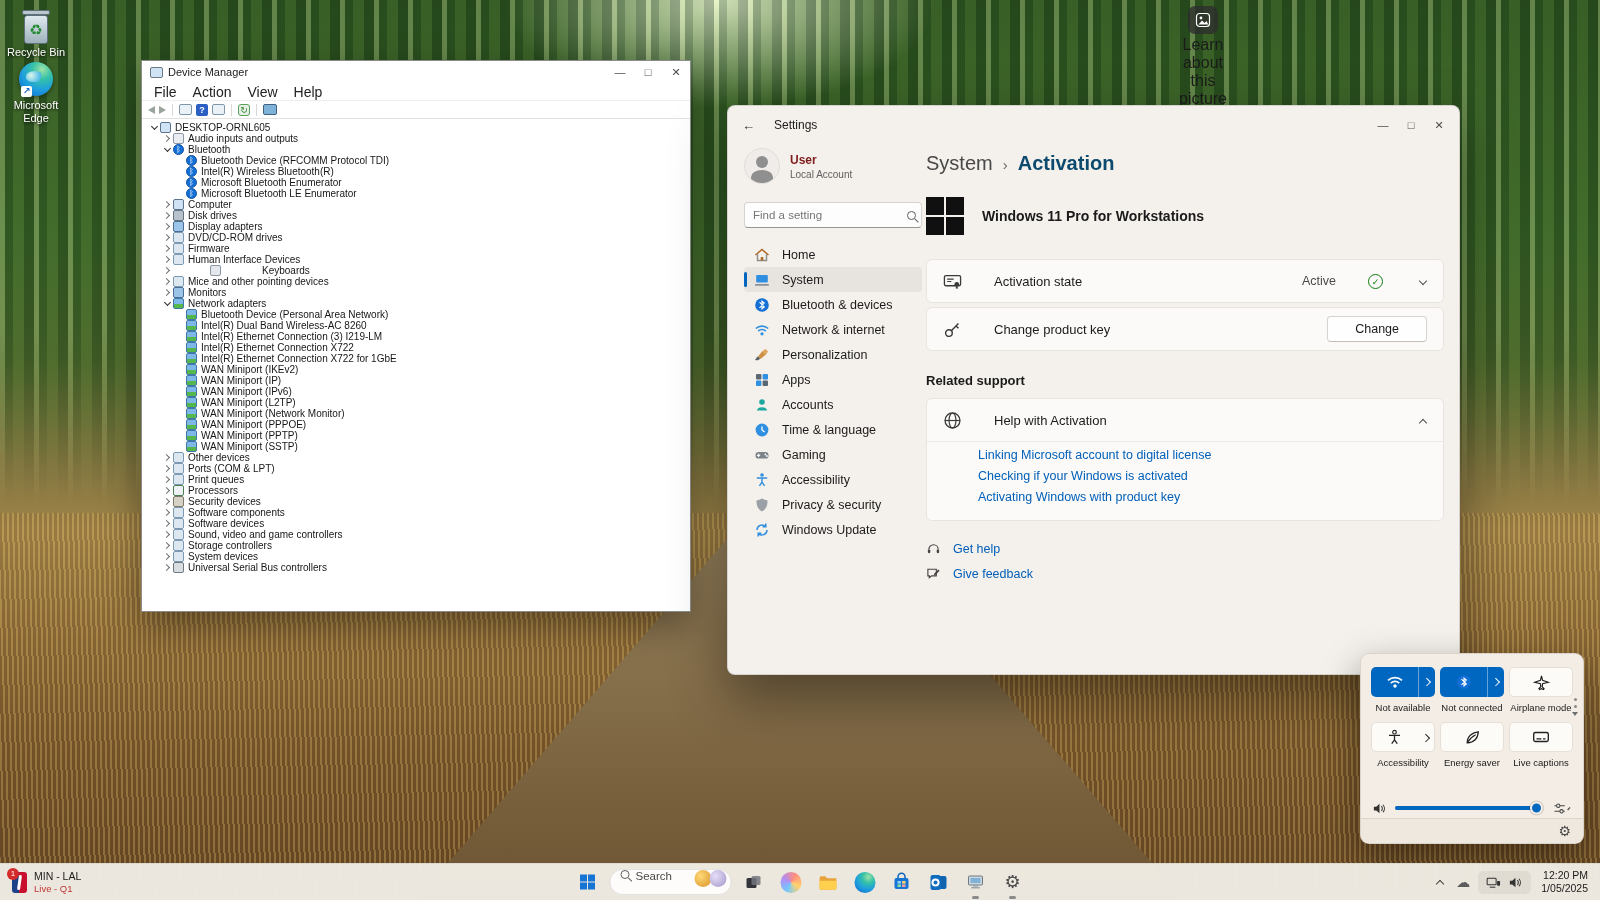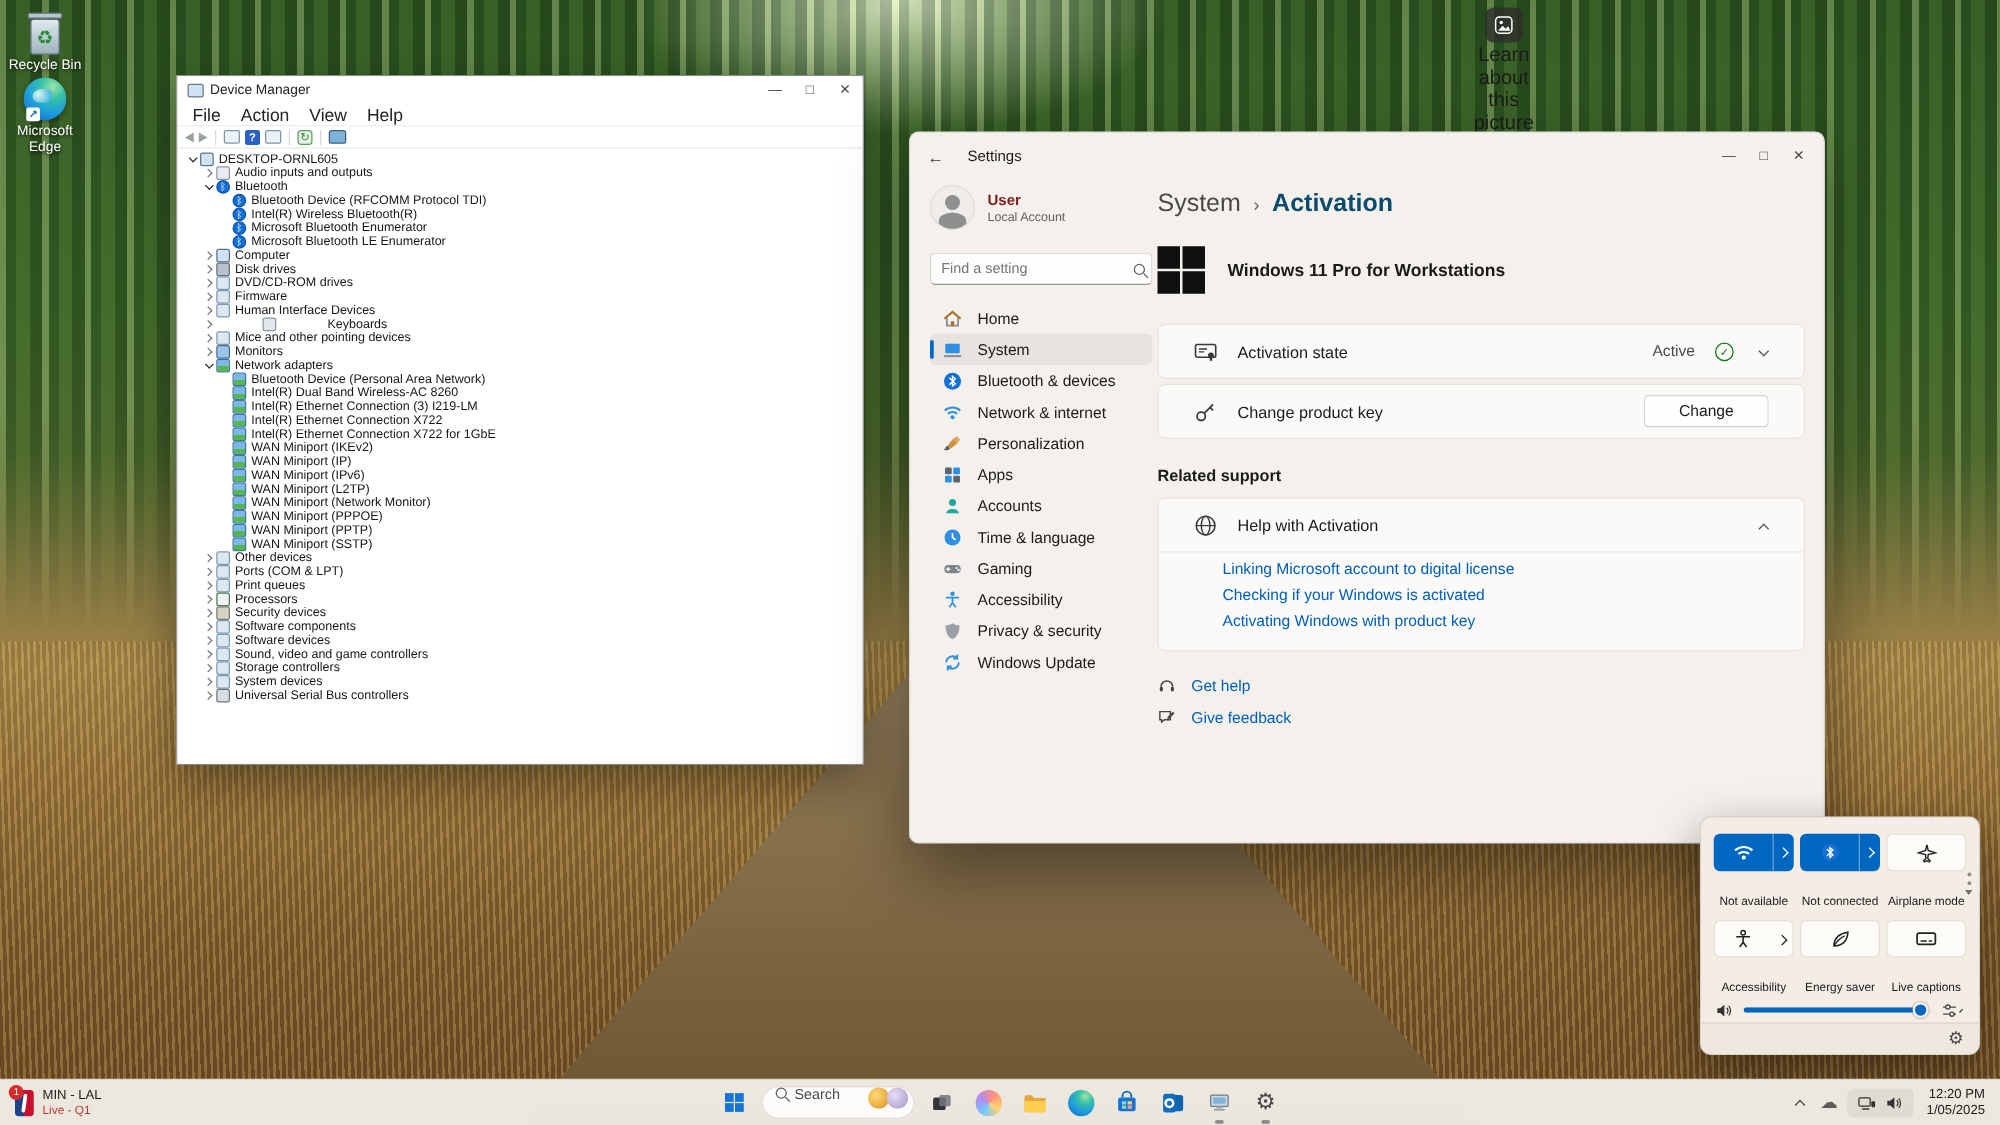--- a/index.html
+++ b/index.html
@@ -96,21 +96,21 @@
   #set-main{position:absolute;left:208px;top:38px;right:0;bottom:0;padding:8px 15px 0 0}
   .crumb{display:flex;align-items:baseline;gap:10px;margin-left:-10px;padding-left:0}
   .crumb .parent{font-size:20px;color:#494949}
   .crumb .sep{font-size:15px;color:#6a6a6a}
   .crumb .current{font-size:20px;font-weight:bold;color:#0c4a6e}
   .edition-row{display:flex;align-items:center;gap:18px;margin:22px 0 24px -10px}
   .winlogo{width:38px;height:38px;display:grid;grid-template-columns:18px 18px;grid-template-rows:18px 18px;gap:2px}
   .winlogo span{background:#101010}
   .edition{font-size:14px;font-weight:bold;color:#1a1a1a}
   .card{background:#fbfaf9;border:1px solid #e8e5e1;border-radius:6px;margin:0 0 4px -10px}
-  .card-row{height:42px;display:flex;align-items:center;padding:0 28px;gap:16px}
+  .card-row{height:42px;display:flex;align-items:center;padding:0 16px;gap:32px}
   .card-lbl{font-size:13px;color:#1b1b1b;flex:1}
   .c-ic{width:19px;height:19px;flex:0 0 19px}
   .state-val{font-size:12.5px;color:#494949}
   .gcheck{width:15px;height:15px;border:1.5px solid #0f7b0f;border-radius:50%;color:#0f7b0f;font-size:9px;line-height:14px;text-align:center;font-weight:bold}
   .dd-chev{width:8px;height:8px;position:relative;margin-left:4px}
   .dd-chev::before{content:"";position:absolute;left:1px;top:1px;width:5px;height:5px;border-right:1.3px solid #505050;border-bottom:1.3px solid #505050;transform:rotate(45deg)}
   .up-chev::before{transform:rotate(-135deg);top:4px}
   .btn{font-size:12.5px;color:#1b1b1b;background:#fefefe;border:1px solid #d6d3d0;border-bottom-color:#c3c0bd;border-radius:4px;padding:5px 27px;cursor:default}
   .sect-h{font-size:13px;font-weight:bold;color:#1b1b1b;margin:22px 0 10px -10px}
   .help-links{padding:6px 16px 16px 51px;display:flex;flex-direction:column;gap:7px;border-top:1px solid #eceae6}
@@ -125,21 +125,21 @@
   #qs-grid{display:grid;grid-template-columns:repeat(3,64px);column-gap:5px;row-gap:9px;padding:13px 0 0 10px}
   .qcell{text-align:center}
   .qtile{height:30px;border-radius:5px;display:flex;align-items:center;overflow:hidden;cursor:default}
   .qtile.on{background:#0067c0;color:#fff}
   .qtile.off{background:#fdfbf8;border:1px solid #e5dfd6;color:#222}
   .qtile .q-ic{flex:1;height:100%}
   .qtile.split .qsplit{width:17px;align-self:stretch;position:relative}
   .qtile.on .qsplit{border-left:1px solid rgba(255,255,255,.4)}
   .qtile.off .qsplit{border-left:1px solid rgba(0,0,0,0)}
   .qsplit::after{content:"";position:absolute;left:5px;top:12px;width:4.5px;height:4.5px;border-top:1.4px solid currentColor;border-right:1.4px solid currentColor;transform:rotate(45deg)}
-  .qlbl{font-size:9.5px;color:#1b1b1b;margin-top:19px}
+  .qlbl{font-size:9.5px;color:#1b1b1b;margin-top:5px}
   #qs-pager{position:absolute;right:5px;top:44px;display:flex;flex-direction:column;align-items:center;gap:4px}
   #qs-pager i{width:3px;height:3px;border-radius:50%;background:#8a8a8a}
   #qs-pager .down{width:0;height:0;border-left:3.5px solid transparent;border-right:3.5px solid transparent;border-top:4.5px solid #6f6f6f}
   #vol-row{position:absolute;left:10px;right:10px;top:144px;height:20px;display:flex;align-items:center;gap:8px}
   .vtrack{flex:1;height:4px;border-radius:2px;background:#c9c3ba;position:relative}
   .vfill{position:absolute;left:0;top:0;bottom:0;background:#0067c0;border-radius:2px}
   .vknob{position:absolute;right:-7px;top:50%;transform:translateY(-50%);width:13px;height:13px;border-radius:50%;background:#0067c0;border:2.5px solid #f3ede5;box-shadow:0 0 0 1px rgba(0,0,0,.15)}
   #qs-bottom{position:absolute;left:0;right:0;bottom:0;height:25px;border-top:1px solid rgba(0,0,0,.08);background:#efe8df;display:flex;align-items:center;justify-content:flex-end;padding-right:12px}
   .gear{font-family:"DejaVu Sans",sans-serif;font-size:14px;color:#4a4a4a;line-height:1}
 
@@ -269,20 +269,25 @@
         <span class="tico computer-icon"></span>
         <span class="dm-lbl">Computer</span>
       </div>
       <div class="dm-row" style="padding-left: 19px;">
         <span class="chev closed"></span>
         <span class="tico disk-icon"></span>
         <span class="dm-lbl">Disk drives</span>
       </div>
       <div class="dm-row" style="padding-left: 19px;">
         <span class="chev closed"></span>
+        <span class="tico display-icon"></span>
+        <span class="dm-lbl">Display adapters</span>
+      </div>
+      <div class="dm-row" style="padding-left: 19px;">
+        <span class="chev closed"></span>
         <span class="tico dvd-icon"></span>
         <span class="dm-lbl">DVD/CD-ROM drives</span>
       </div>
       <div class="dm-row" style="padding-left: 19px;">
         <span class="chev closed"></span>
         <span class="tico firmware-icon"></span>
         <span class="dm-lbl">Firmware</span>
       </div>
       <div class="dm-row" style="padding-left: 19px;">
         <span class="chev closed"></span>

